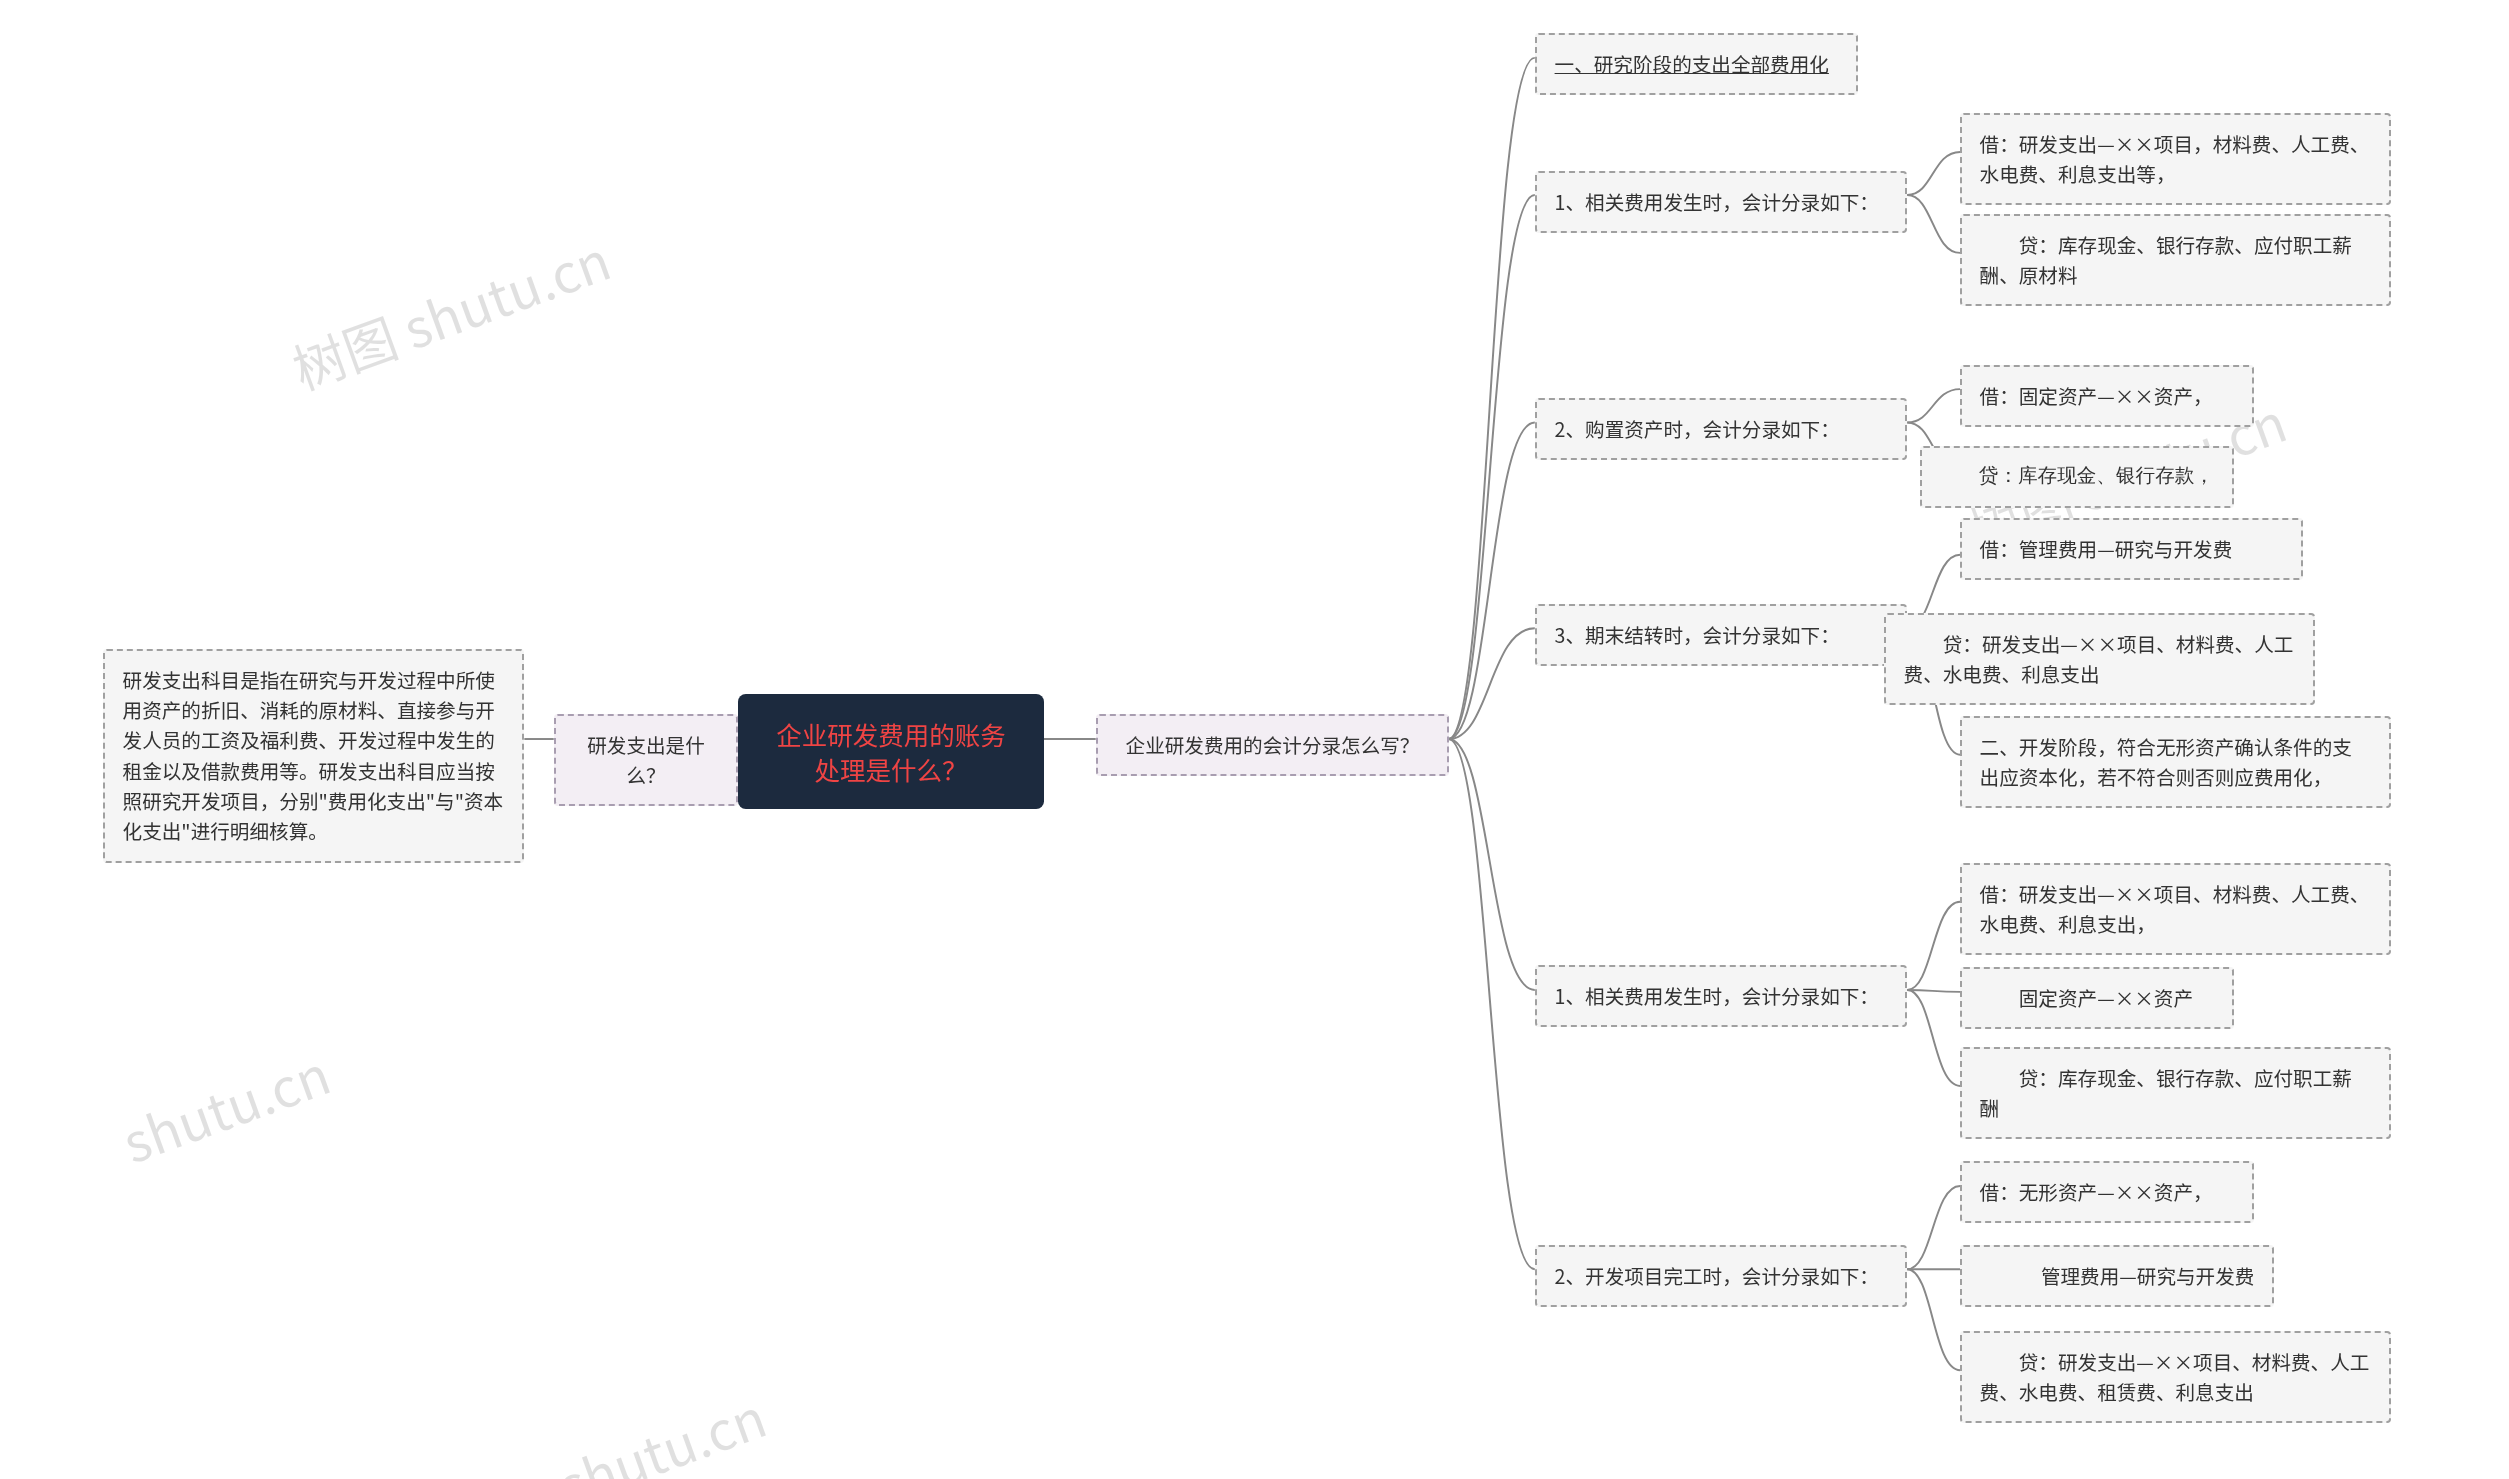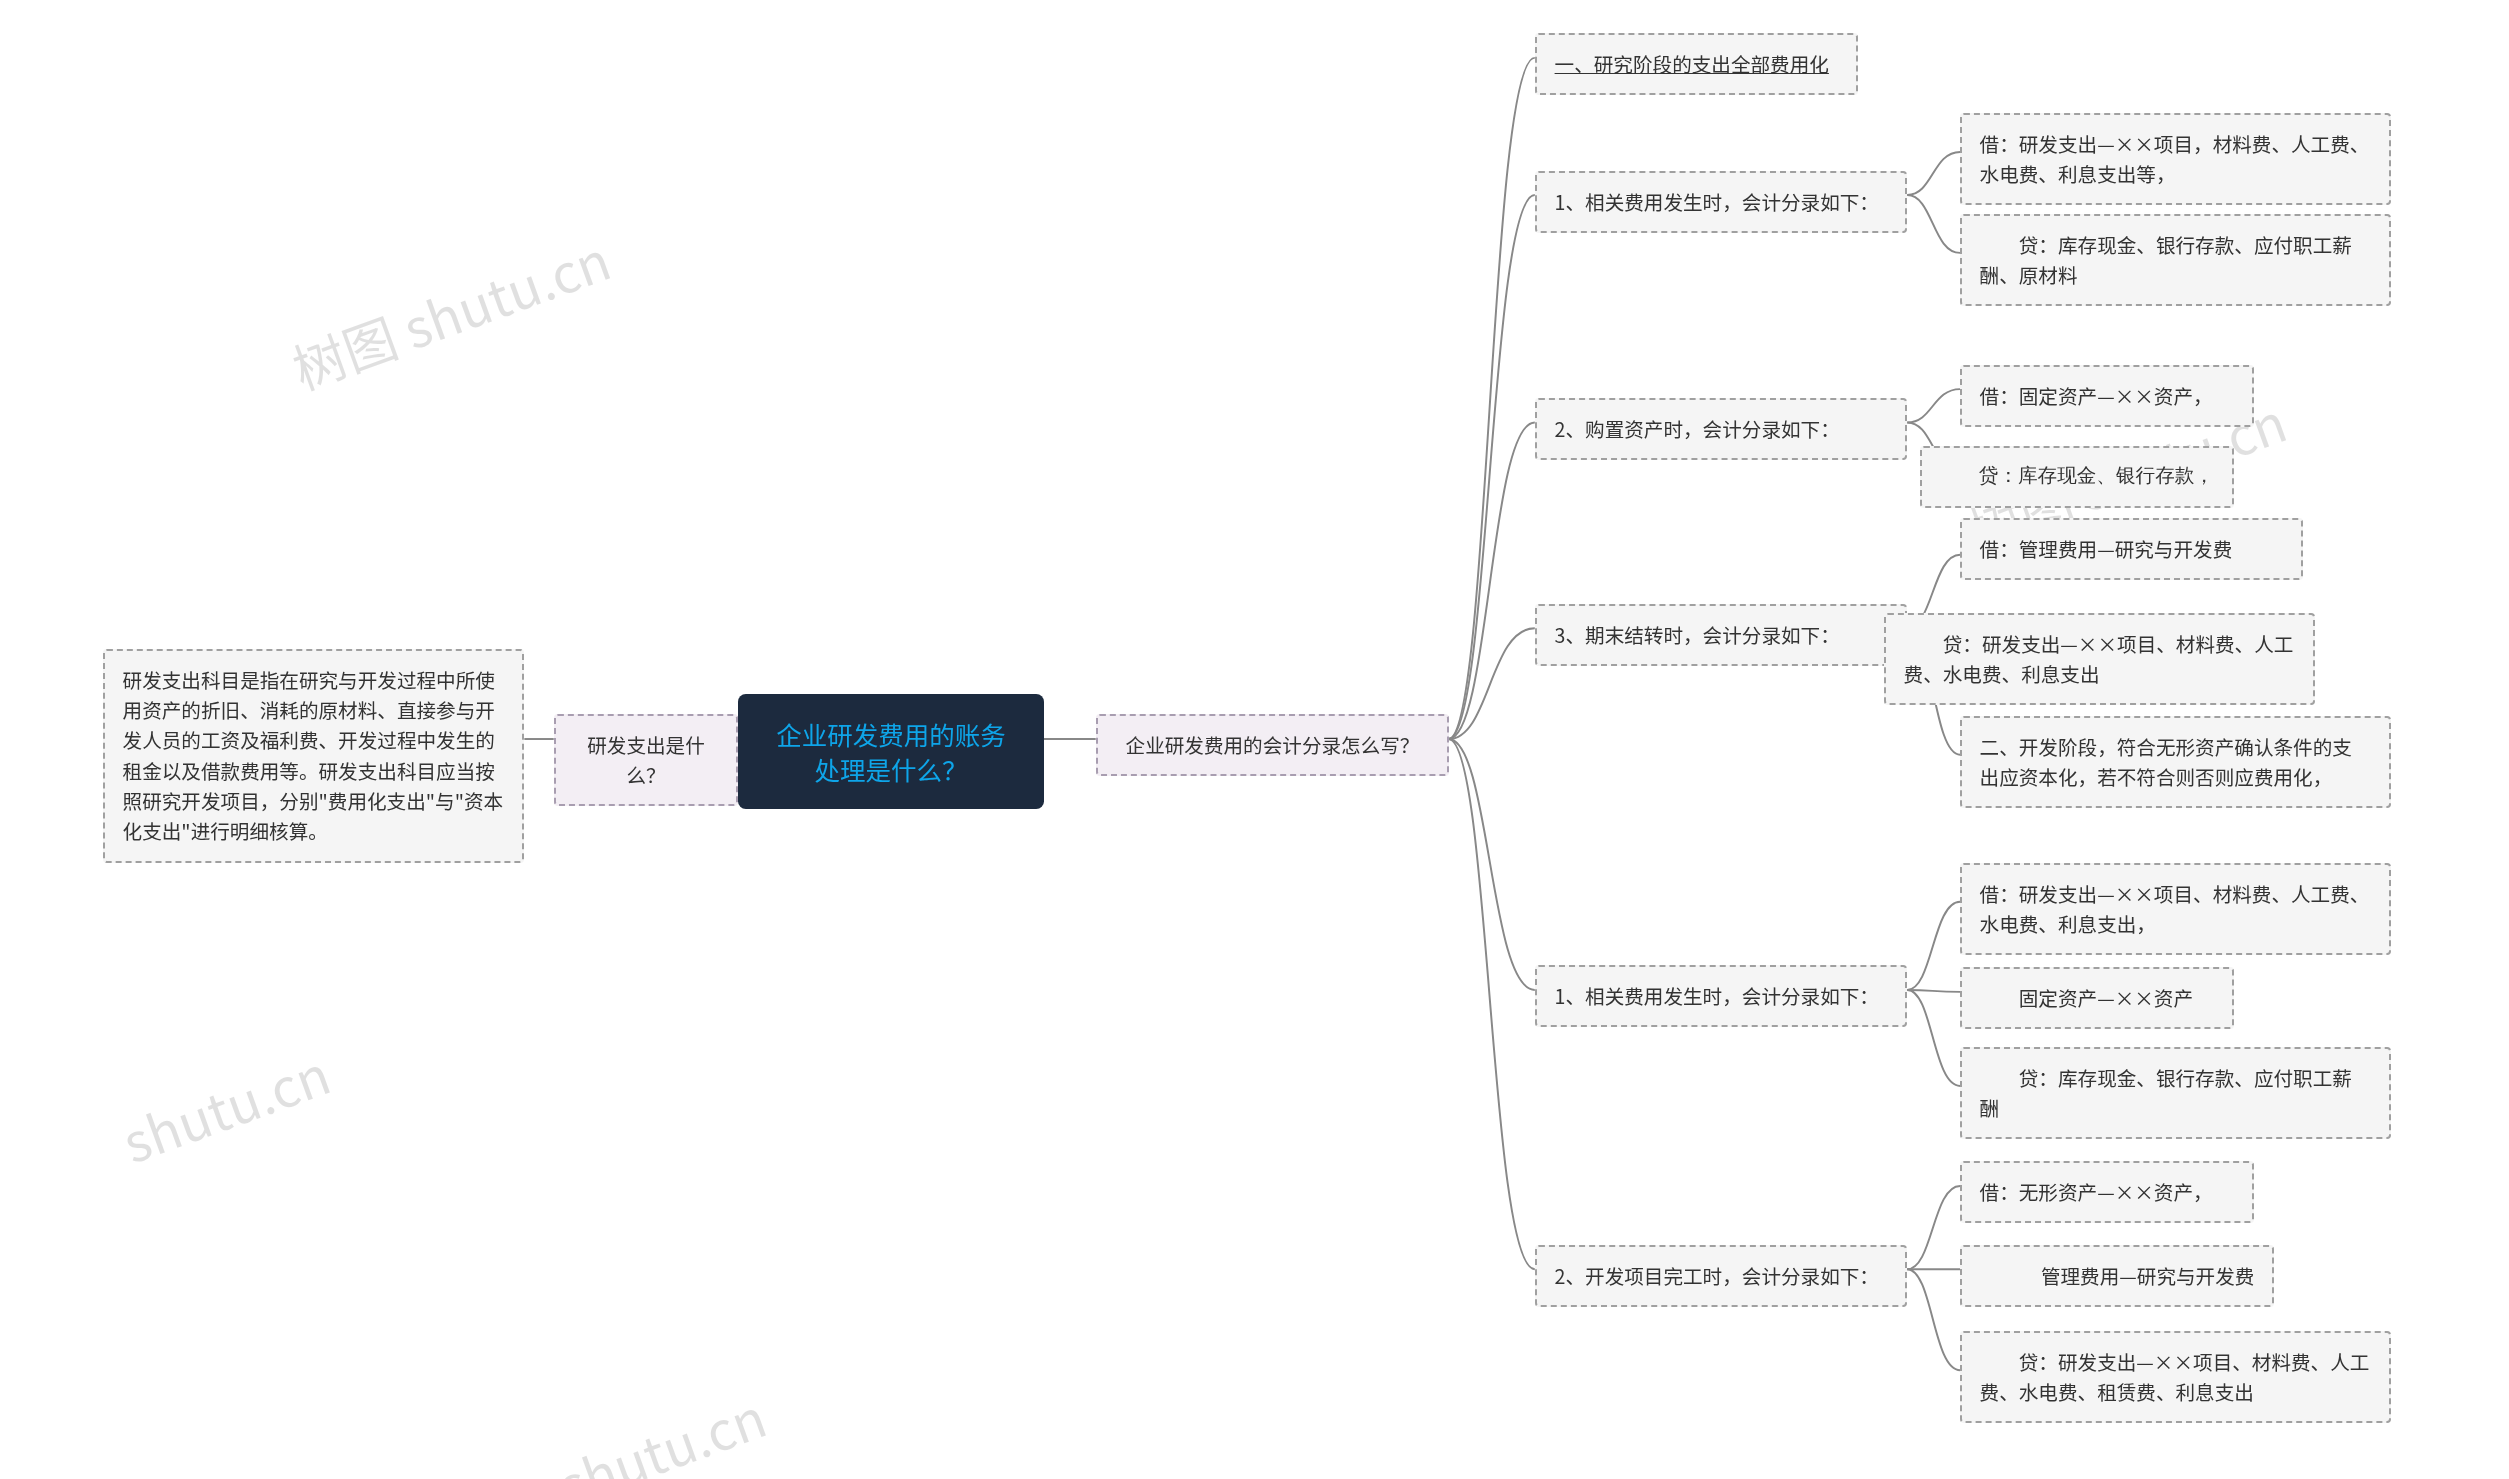--- a/index.html
+++ b/index.html
@@ -31,21 +31,21 @@
     box-sizing: border-box;
     padding: 13.7px 17.6px;
     border-radius: 3.9px;
     line-height: 1.55;
     background: #f5f5f5;
     border: 2px dashed #a0a0a0;
   }
 
   .node-root {
     background: #1c2a3e;
-    color: #0ea5e9;
+    color: #ef4444;
     border: none;
     border-radius: 7.8px;
     text-align: center;
     font-size: 25.5px;
     padding: 21.6px 27.4px;
     line-height: 1.4;
   }
 
   .node-l1 {
     background: #f3eef4;

